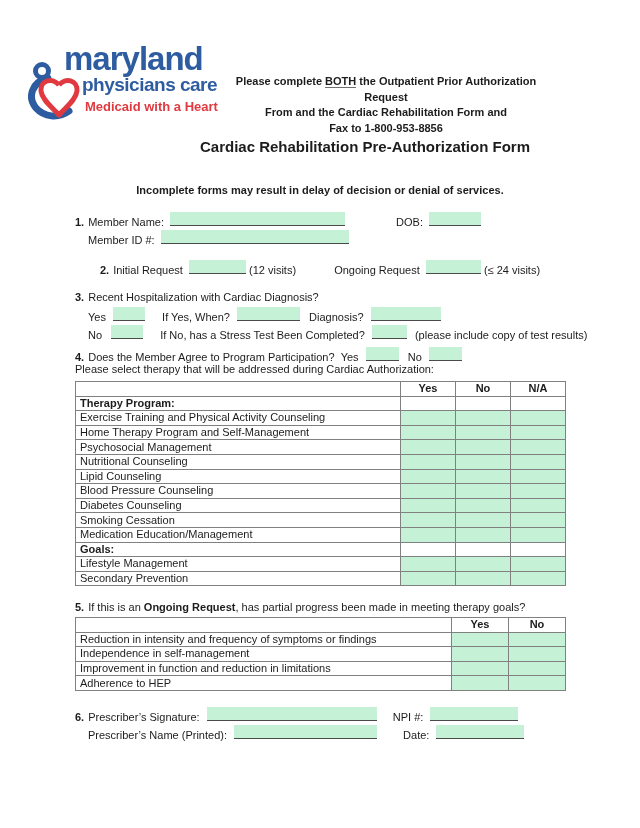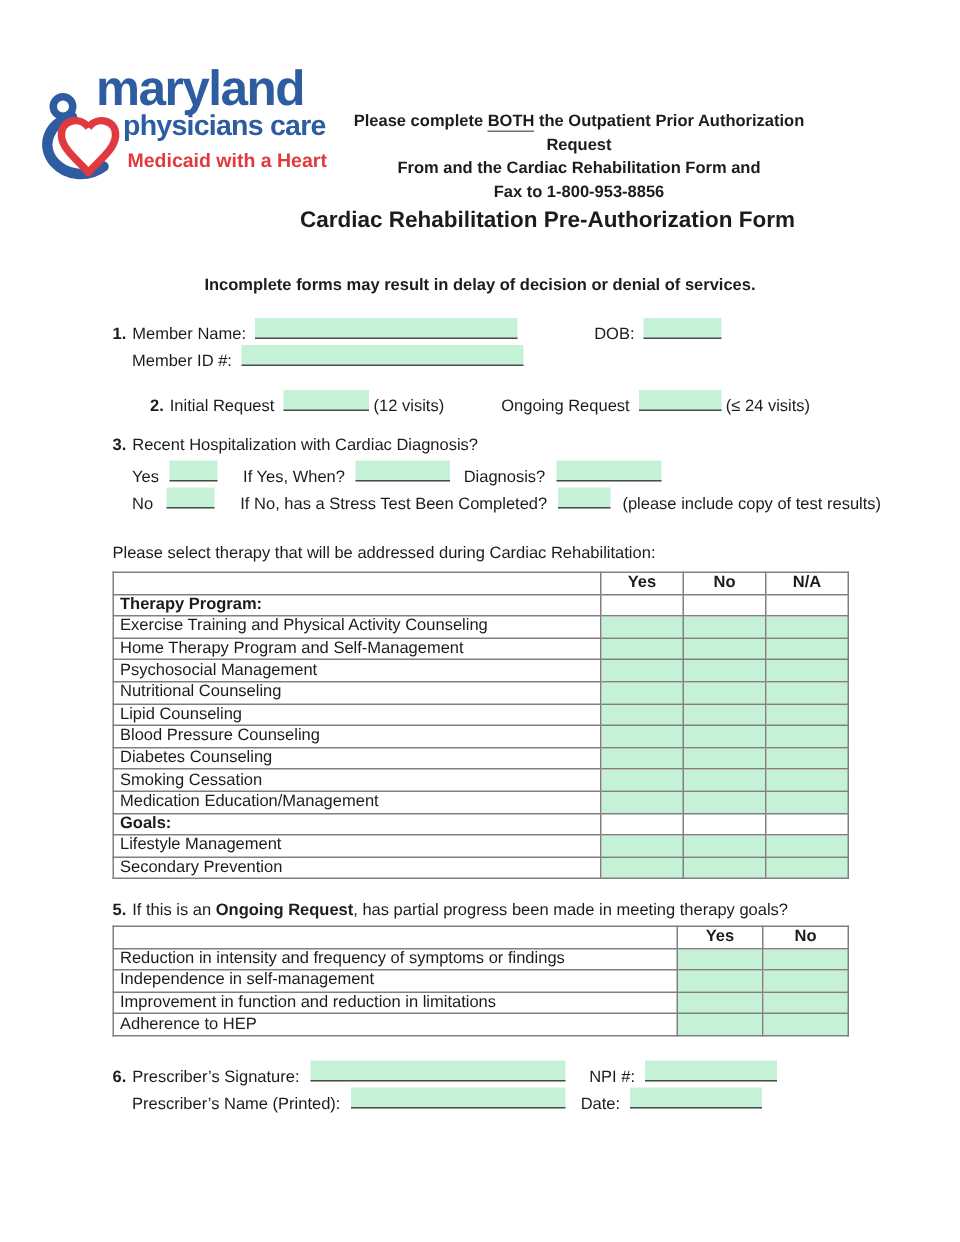--- a/index.html
+++ b/index.html
@@ -97,21 +97,28 @@
     <span class="fld" style="width:70px;margin-left:4px;"></span>
   </div>
   <div class="row" style="left:88px;top:325px;">
     <span>No</span>
     <span class="fld" style="width:32px;margin-left:6px;"></span>
     <span style="margin-left:14px;">If No, has a Stress Test Been Completed?</span>
     <span class="fld" style="width:35px;margin-left:4px;"></span>
     <span style="margin-left:5px;">(please include copy of test results)</span>
   </div>
 
-  <div class="row" style="left:75px;top:363px;">Please select therapy that will be addressed during Cardiac Rehabilitation:</div>
+  <div class="row" style="left:75px;top:347px;">
+    <b class="num">4.</b><span>Does the Member Agree to Program Participation?</span>
+    <span style="margin-left:3px;">Yes</span>
+    <span class="fld" style="width:33px;margin-left:4px;"></span>
+    <span style="margin-left:6px;">No</span>
+    <span class="fld" style="width:33px;margin-left:4px;"></span>
+  </div>
+  <div class="row" style="left:75px;top:363px;">Please select therapy that will be addressed during Cardiac Authorization:</div>
 
   <table class="grid" style="left:75px;top:381px;">
     <colgroup>
         <col style="width:325px">
         <col style="width:55px">
         <col style="width:55px">
         <col style="width:55px">
       </colgroup>
     <tbody>
         <tr>
@@ -242,17 +249,17 @@
 
   <div class="row" style="left:75px;top:707px;">
     <b class="num">6.</b><span>Prescriber’s Signature:</span>
     <span class="fld" style="width:170px;margin-left:4px;"></span>
     <span style="margin-left:13px;margin-top:38px;">NPI #:</span>
     <span class="fld" style="width:88px;margin-left:4px;"></span>
   </div>
   <div class="row" style="left:88px;top:725px;">
     <span>Prescriber’s Name (Printed):</span>
     <span class="fld" style="width:143px;margin-left:4px;"></span>
-    <span style="margin-left:7px;">Date:</span>
+    <span style="margin-left:23px;">Date:</span>
     <span class="fld" style="width:88px;margin-left:4px;"></span>
   </div>
 
 </div>
 
 </body></html>

